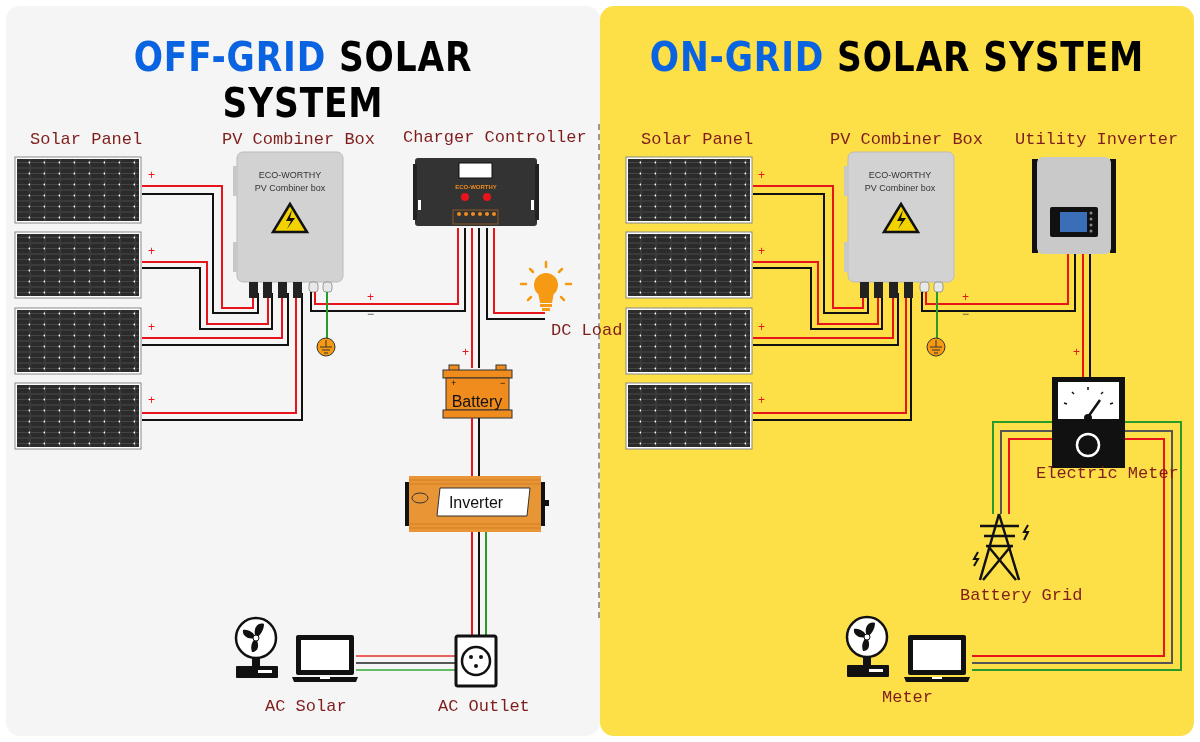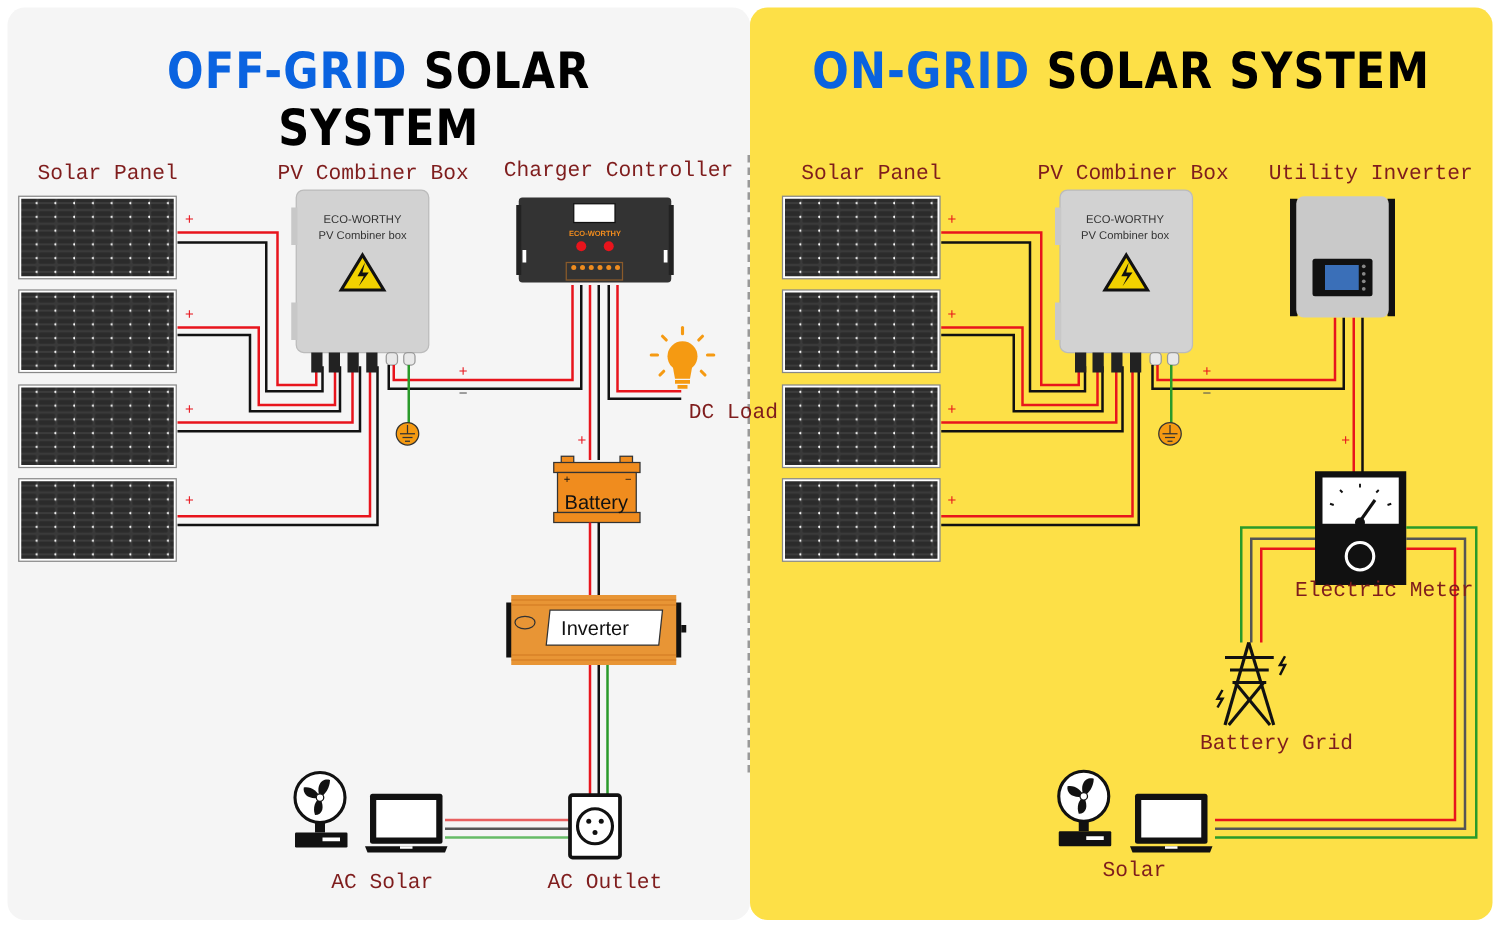--- a/index.html
+++ b/index.html
@@ -313,13 +313,13 @@
 <div class="label" style="left:403px;top:128px;text-align:right;">Charger Controller</div>
 <div class="label" style="left:535px;top:321px;margin-left:16px;">DC Load</div>
 <div class="label" style="left:265px;top:697px;">AC Solar</div>
 <div class="label" style="left:438px;top:697px;">AC Outlet</div>
 
 <div class="label" style="left:641px;top:130px;">Solar Panel</div>
 <div class="label" style="left:830px;top:130px;">PV Combiner Box</div>
 <div class="label" style="left:1015px;top:130px;">Utility Inverter</div>
 <div class="label" style="left:1036px;top:464px;">Electric Meter</div>
 <div class="label" style="left:960px;top:586px;">Battery Grid</div>
-<div class="label" style="left:882px;top:688px;">Solar</div>
+<div class="label" style="left:882px;top:688px;">Meter</div>
 
 </body></html>

